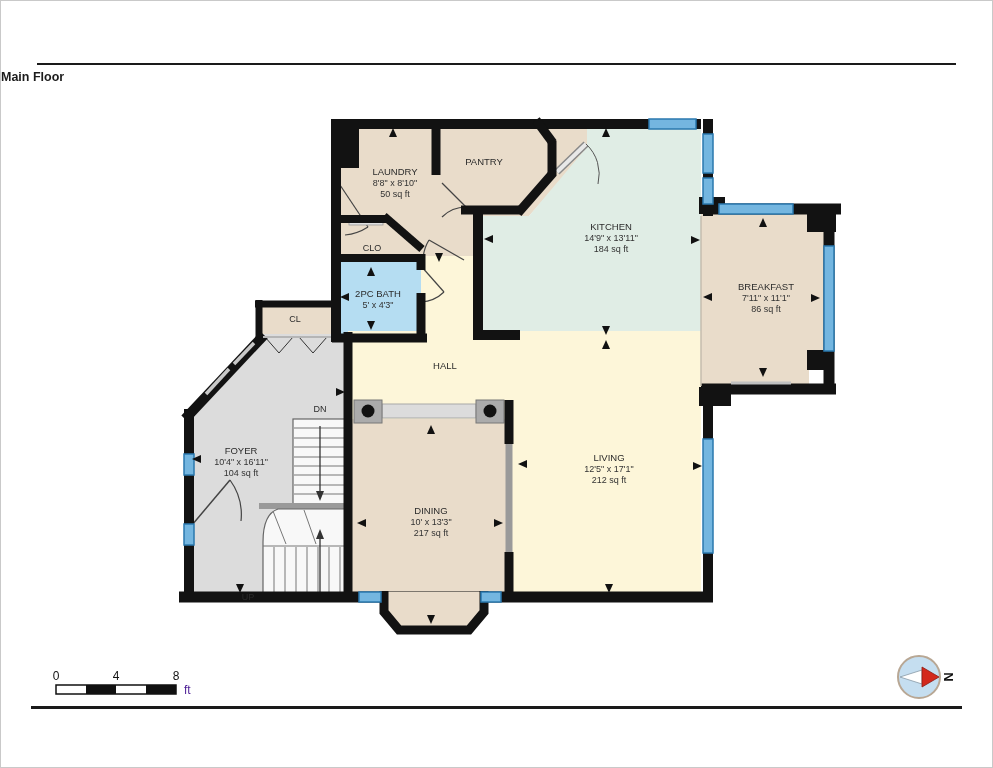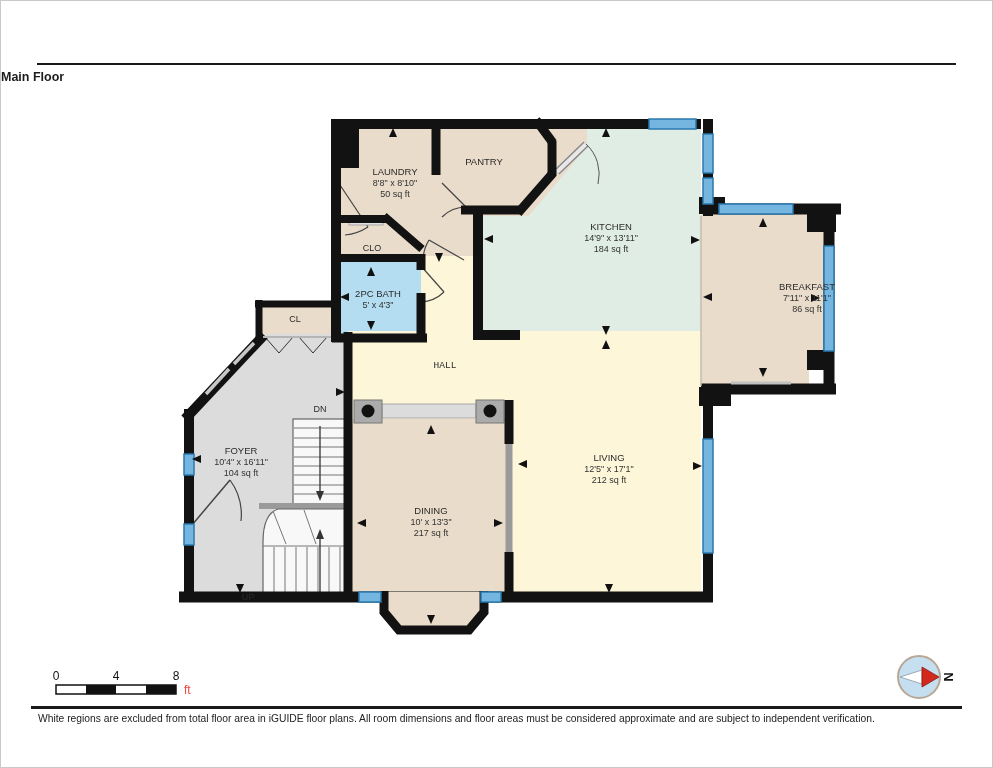--- a/index.html
+++ b/index.html
@@ -15,21 +15,21 @@
   .floor-left{position:absolute;top:69px;left:0;width:498px;text-align:left;
               font-size:12.5px;font-weight:bold;}
   .floor-right{position:absolute;top:69px;left:507px;font-size:12.5px;line-height:16px;}
   .floor-right span{display:block;}
   .rlabel{position:absolute;transform:translate(-50%,-50%);text-align:center;
           font-size:9.5px;line-height:1.22;color:#2b2b2b;white-space:nowrap;}
   .rlabel span{display:block;}
   .rlabel .dims,.rlabel .area{font-size:9px;color:#333;}
   .small-lab{font-size:9px;}
   .scale-num{position:absolute;transform:translate(-50%,0);font-size:12px;color:#111;}
-  .scale-unit{position:absolute;font-size:12px;color:#ef4444;}
+  .scale-unit{position:absolute;font-size:12px;color:#4c1d95;}
   .prepared{position:absolute;left:0;right:0;top:676px;text-align:center;
             font-size:10.5px;color:#222;}
   .compass-n{position:absolute;left:947px;top:676px;transform:translate(-50%,-50%) rotate(90deg);
              font-size:13px;font-weight:bold;color:#111;}
   .disclaimer{position:absolute;left:37px;top:712px;right:20px;font-size:10.3px;color:#222;}
 </style>
 </head>
 <body>
 
 <div id="page">
@@ -220,36 +220,36 @@
     <span class="area">50 sq ft</span>
   </div>
   <div class="rlabel" style="left:483px;top:161px;">
     <span>PANTRY</span>
   </div>
   <div class="rlabel" style="left:610px;top:237px;">
     <span>KITCHEN</span>
     <span class="dims">14'9" x 13'11"</span>
     <span class="area">184 sq ft</span>
   </div>
-  <div class="rlabel" style="left:765px;top:297px;margin-left:41px;">
+  <div class="rlabel" style="left:765px;top:297px;">
     <span>BREAKFAST</span>
     <span class="dims">7'11" x 11'1"</span>
     <span class="area">86 sq ft</span>
   </div>
   <div class="rlabel small-lab" style="left:371px;top:247px;">
     <span>CLO</span>
   </div>
   <div class="rlabel" style="left:377px;top:298px;">
     <span>2PC BATH</span>
     <span class="dims">5' x 4'3"</span>
   </div>
   <div class="rlabel small-lab" style="left:294px;top:318px;">
     <span>CL</span>
   </div>
-  <div class="rlabel" style="left:444px;top:365px;font-family:Liberation Mono, monospace;">
+  <div class="rlabel" style="left:444px;top:365px;">
     <span>HALL</span>
   </div>
   <div class="rlabel" style="left:240px;top:461px;">
     <span>FOYER</span>
     <span class="dims">10'4" x 16'11"</span>
     <span class="area">104 sq ft</span>
   </div>
   <div class="rlabel small-lab" style="left:319px;top:408px;text-align:right;">
     <span>DN</span>
   </div>
@@ -268,15 +268,14 @@
   </div>
 
   <div class="scale-num" style="left:55px;top:668px;">0</div>
   <div class="scale-num" style="left:115px;top:668px;">4</div>
   <div class="scale-num" style="left:175px;top:668px;">8</div>
   <div class="scale-unit" style="left:183px;top:682px;">ft</div>
 
   <div class="compass-n">N</div>
 
   <div class="divider" id="div2"></div>
-  <div class="disclaimer">White regions are excluded from total floor area in iGUIDE floor plans. All room dimensions and floor areas must be considered approximate and are subject to independent verification.</div>
 
 </div>
 
 </body></html>

